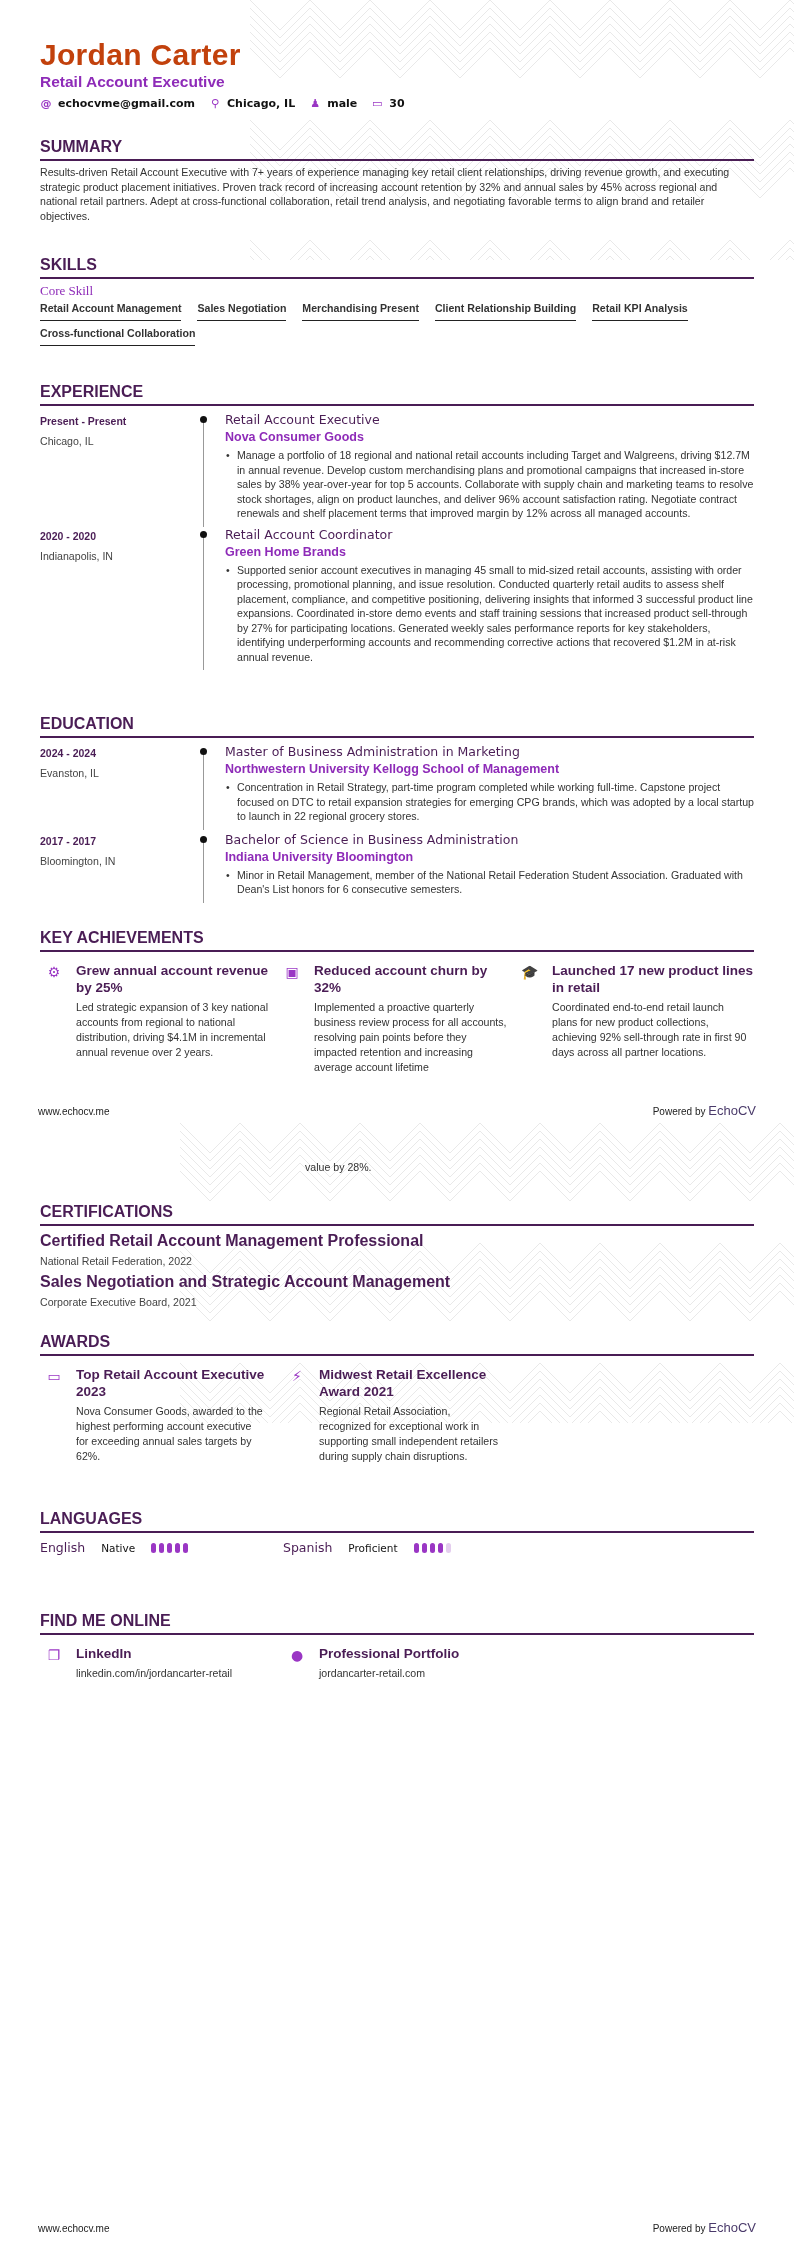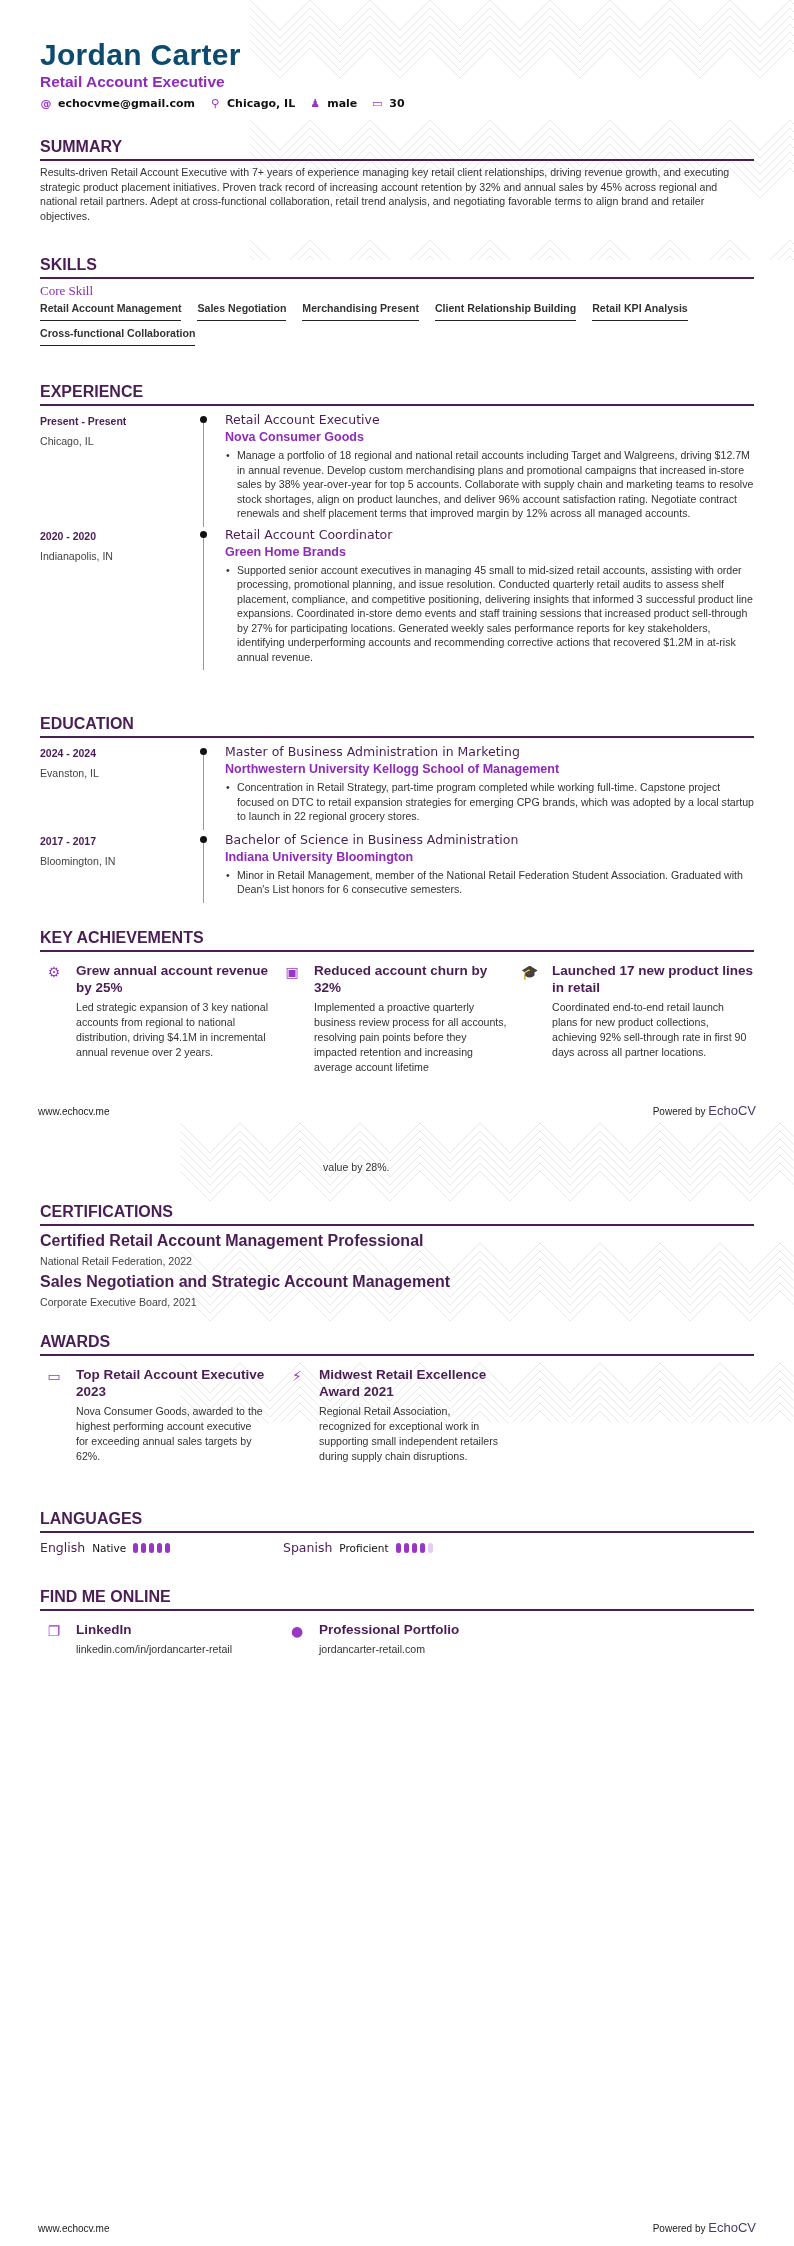--- a/index.html
+++ b/index.html
@@ -4,21 +4,21 @@
 <style>
   * { box-sizing: border-box; margin: 0; padding: 0; }
   html, body { width: 794px; background: #ffffff; }
   body { font-family: "DejaVu Sans", sans-serif; color: #333; position: relative; height: 2246px; overflow: hidden; }
   .bg-pattern { position: absolute; pointer-events: none; opacity: 0.55; }
   .page { position: absolute; left: 0; width: 794px; }
   .page1 { top: 0; height: 1122px; }
   .page2 { top: 1123px; height: 1123px; }
   .content { position: absolute; left: 40px; width: 714px; }
 
-  .name { font-family: "Liberation Sans", sans-serif; font-weight: 700; font-size: 30px; color: #0c4a6e; letter-spacing: 0.3px; }
+  .name { font-family: "Liberation Sans", sans-serif; font-weight: 700; font-size: 30px; color: #c2410c; letter-spacing: 0.3px; }
   .title { font-family: "Liberation Sans", sans-serif; font-weight: 700; font-size: 15.5px; color: #8e2bb8; margin-top: 1px; }
   .contacts { display: flex; gap: 14px; margin-top: 6px; font-size: 11px; font-weight: 700; color: #111; align-items: center; }
   .contact { display: flex; align-items: center; gap: 6px; }
   .ic { color: #9a36c4; font-size: 11px; width: 12px; text-align: center; display: inline-block; }
 
   .section-h { font-family: "Liberation Sans", sans-serif; font-weight: 700; font-size: 16px; color: #4a1d55; padding-bottom: 3px; border-bottom: 2px solid #4a1d55; }
   .para { font-family: "Liberation Sans", sans-serif; font-size: 10.6px; line-height: 14.5px; color: #333; margin-top: 4px; }
 
   .core-label { font-family: Liberation Serif, serif; font-size: 13px; color: #8e2bb8; margin-top: 4px; }
   .skills { display: flex; flex-wrap: wrap; column-gap: 16px; row-gap: 6px; margin-top: 3px; }
@@ -42,21 +42,21 @@
   .card-title { font-family: "Liberation Sans", sans-serif; font-weight: 700; font-size: 13.5px; line-height: 17px; color: #4a1d55; }
   .card-desc { font-family: "Liberation Sans", sans-serif; font-size: 10.6px; line-height: 15px; color: #333; margin-top: 4px; width: 195px; }
 
   .footer { position: absolute; left: 38px; right: 38px; display: flex; justify-content: space-between; align-items: baseline; font-family: "Liberation Sans", sans-serif; font-size: 10px; color: #222; }
   .footer .brand { font-size: 13px; color: #4a3a6a; }
 
   .cert-name { font-family: "Liberation Sans", sans-serif; font-weight: 700; font-size: 16px; color: #4a1d55; margin-top: 6px; }
   .cert-sub { font-family: "Liberation Sans", sans-serif; font-size: 10.6px; color: #444; margin-top: 5px; }
 
   .lang-row { display: flex; margin-top: 7px; }
-  .lang { width: 243px; display: flex; align-items: center; gap: 7px; }
+  .lang { width: 243px; display: flex; align-items: center; gap: 16px; }
   .lang-name { font-size: 12.5px; color: #4a1d55; }
   .lang-level { font-size: 10.5px; color: #111; }
   .dots { display: flex; gap: 3px; }
   .dot { width: 5px; height: 10px; border-radius: 3px; background: #9a36c4; }
   .dot.off { background: #e4cdee; }
 </style>
 </head>
 <body>
 
 <svg class="bg-pattern" style="left:250px;top:0;" width="544" height="260" viewBox="0 0 544 260">
@@ -204,21 +204,21 @@
     </div>
   </div>
 
   <div class="footer" style="top:1103px;">
     <span>www.echocv.me</span>
     <span><span>Powered by</span> <span class="brand">EchoCV</span></span>
   </div>
 </div>
 
 <div class="page page2">
-  <div class="content" style="top:37px; left:323px; width:200px;">
+  <div class="content" style="top:37px; left:305px; width:200px;">
     <div class="para" style="margin-top:0;">value by 28%.</div>
   </div>
 
   <div class="content" style="top:80px;">
     <div class="section-h">CERTIFICATIONS</div>
     <div class="cert-name">Certified Retail Account Management Professional</div>
     <div class="cert-sub">National Retail Federation, 2022</div>
     <div class="cert-name">Sales Negotiation and Strategic Account Management</div>
     <div class="cert-sub">Corporate Executive Board, 2021</div>
   </div>
@@ -264,21 +264,21 @@
           <span class="dot"></span>
           <span class="dot"></span>
           <span class="dot"></span>
           <span class="dot"></span>
           <span class="dot off"></span>
         </span>
       </div>
     </div>
   </div>
 
-  <div class="content" style="top:465px;">
+  <div class="content" style="top:489px;">
     <div class="section-h">FIND ME ONLINE</div>
     <div class="grid3">
       <div class="card" style="width:243px;">
         <div class="card-ic">❐</div>
         <div>
           <div class="card-title">LinkedIn</div>
           <div class="card-desc">linkedin.com/in/jordancarter-retail</div>
         </div>
       </div>
       <div class="card" style="width:243px;">

